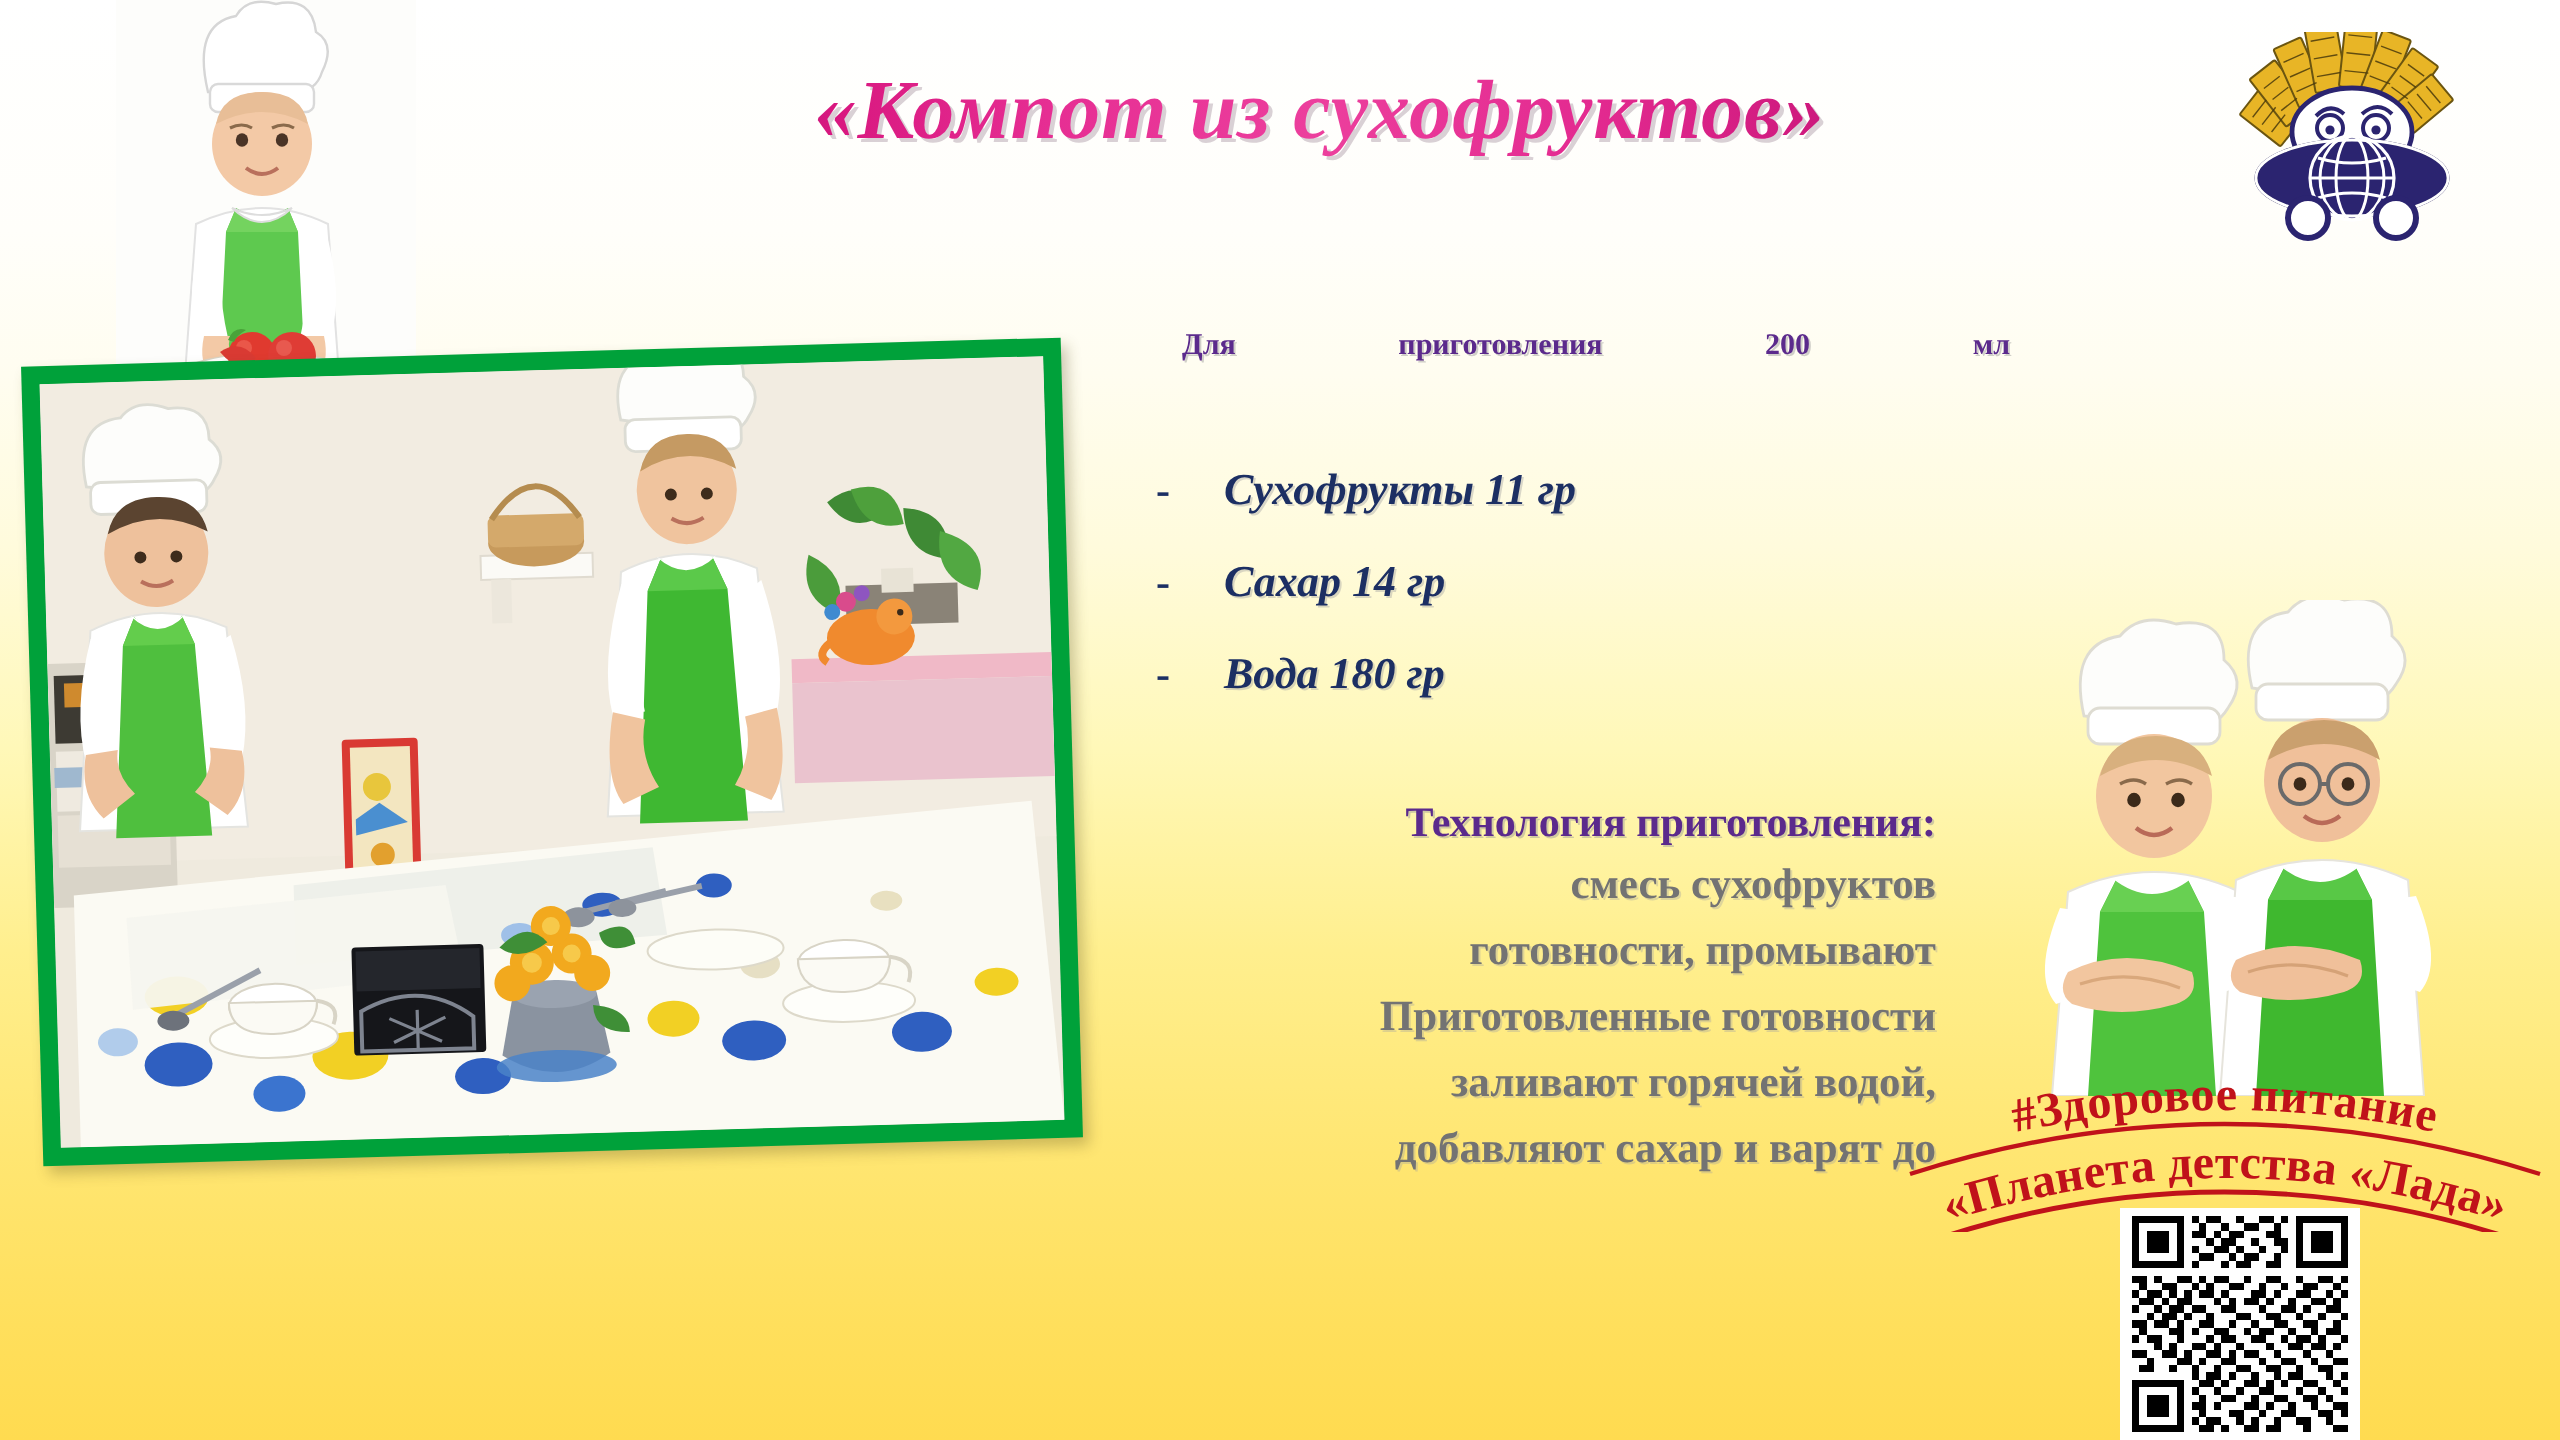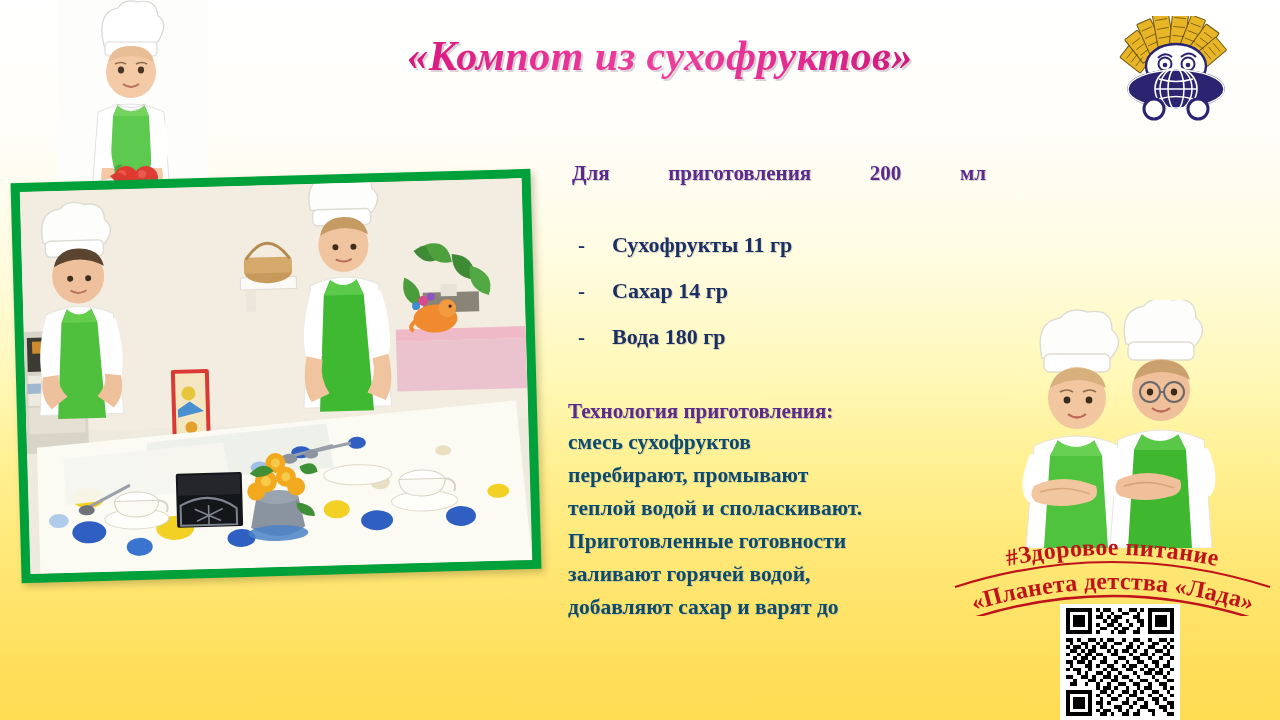--- a/index.html
+++ b/index.html
@@ -58,39 +58,39 @@
 
   
   .arch{position:absolute;left:945px;top:524px;width:335px;height:92px;}
 
   
   .qr{position:absolute;left:1060px;top:604px;width:120px;height:116px;
       background:#fff;padding:4px;box-sizing:border-box;overflow:hidden;}
 
   
   .ingredients-head{
-    position:absolute;left:572px;top:158px;width:414px;
-    color:#5b2a8c;font-weight:bold;font-size:21px;line-height:31px;
+    position:absolute;left:591px;top:158px;width:414px;
+    color:#5b2a8c;font-weight:bold;font-size:15px;line-height:31px;
     text-align:justify;text-justify:inter-word;
     text-shadow:1px 1px 0 rgba(150,150,150,.45);
   }
   .ingredients-head span{display:block;}
   .ingredients-head .l1{text-align:justify;}
   .ingredients-head .l1::after{content:"";display:inline-block;width:100%;}
 
   .ing-list{position:absolute;left:572px;top:232px;width:420px;}
   .ing-row{display:flex;align-items:baseline;height:46px;}
   .ing-dash{width:40px;color:#1c2f63;font-weight:bold;font-size:21px;padding-left:6px;box-sizing:border-box;}
   .ing-text{color:#1c2f63;font-weight:bold;font-size:22px;
-            text-shadow:1px 1px 0 rgba(160,160,160,.4);}
-
-  .tech{position:absolute;left:568px;top:396px;width:400px;text-align:left;}
+            text-shadow:1px 1px 0 rgba(160,160,160,.4);font-style:italic;}
+
+  .tech{position:absolute;left:568px;top:396px;width:400px;text-align:right;}
   .tech-head{color:#5b2a8c;font-weight:bold;font-size:21px;line-height:30px;
              text-shadow:1px 1px 0 rgba(150,150,150,.45);}
-  .tech-body{color:#0c4a6e;font-weight:bold;font-size:21.5px;line-height:33px;
+  .tech-body{color:#737373;font-weight:bold;font-size:21.5px;line-height:33px;
              text-shadow:1px 1px 0 rgba(160,160,160,.35);}
 </style>
 </head>
 <body>
 
 <div class="title-shadow">«Компот из сухофруктов»</div>
 <div class="title">«Компот из сухофруктов»</div>
 
 <div class="logo">
   <svg viewBox="0 0 116 112" width="116" height="112">
@@ -411,22 +411,21 @@
   <div class="ing-row">
     <span class="ing-dash">-</span>
     <span class="ing-text">Вода 180 гр</span>
   </div>
 </div>
 
 <div class="tech">
   <div class="tech-head">Технология приготовления:</div>
   <div class="tech-body">
     <div>смесь сухофруктов</div>
-    <div>перебирают, промывают</div>
-    <div>теплой водой и споласкивают.</div>
+    <div>готовности, промывают</div>
     <div>Приготовленные готовности</div>
     <div>заливают горячей водой,</div>
     <div>добавляют сахар и варят до</div>
   </div>
 </div>
 
 <div class="kids-bottom">
   <svg viewBox="0 0 230 248" width="230" height="248">
     <rect width="230" height="248" fill="none"></rect>
 

